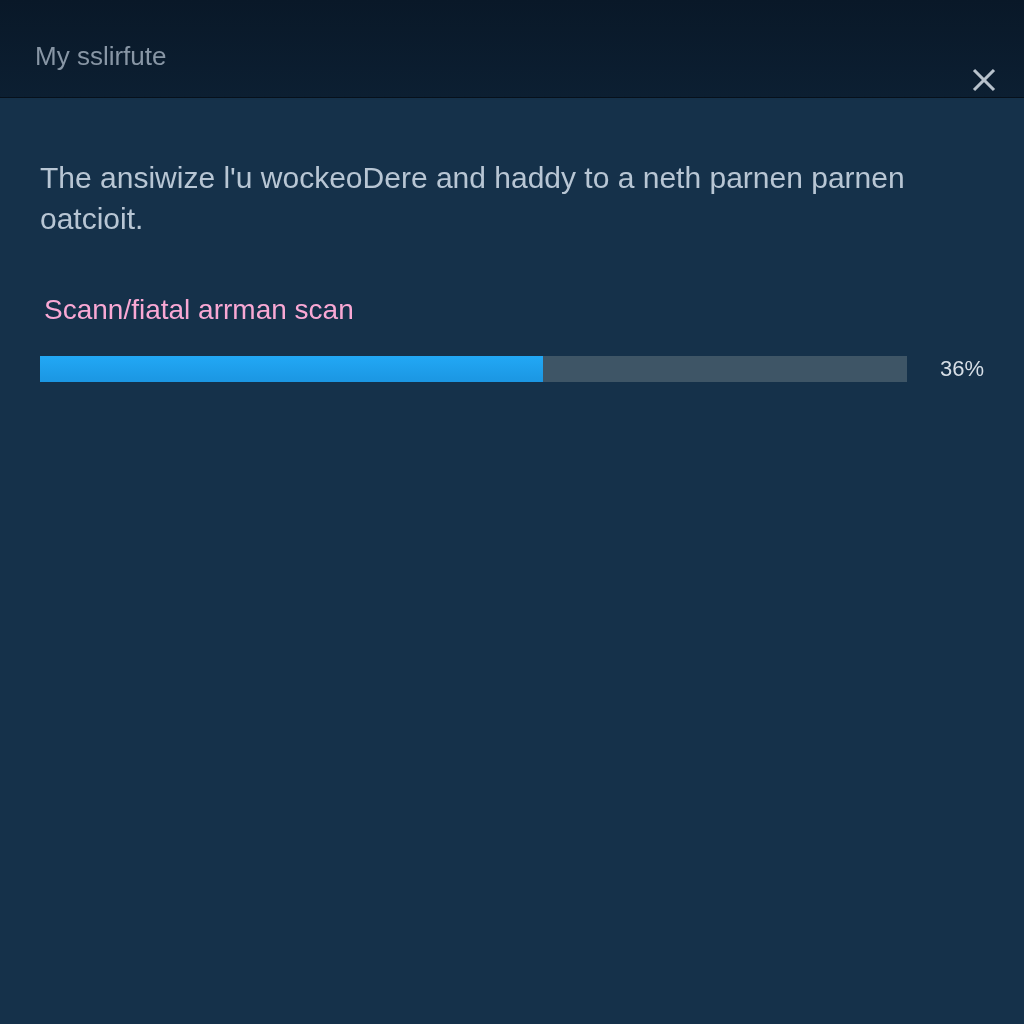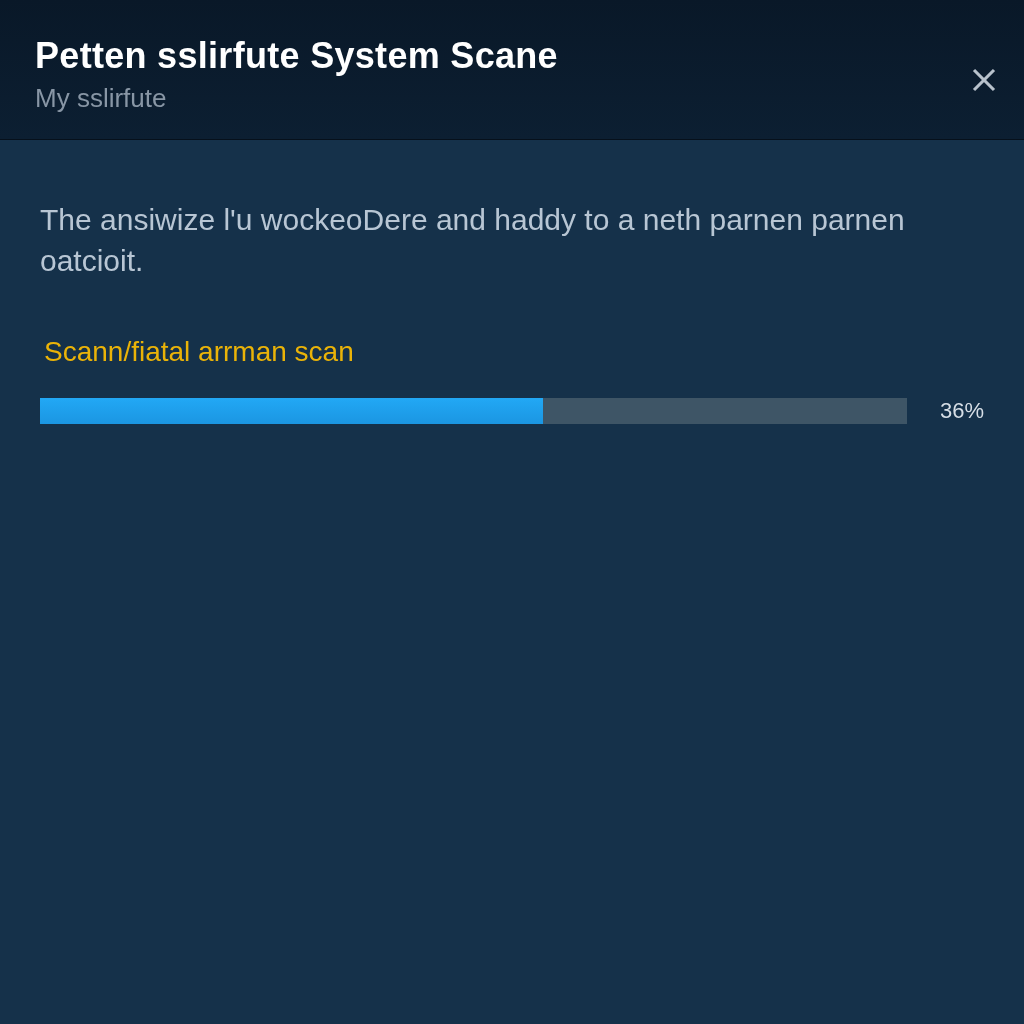--- a/index.html
+++ b/index.html
@@ -65,21 +65,21 @@
     .scan-description {
       font-size: 30px;
       color: #b8c6d4;
       font-weight: 400;
       line-height: 1.35;
       margin-bottom: 55px;
       max-width: 920px;
     }
     .scan-label {
       font-size: 28px;
-      color: #eab308;
+      color: #f9a8d4;
       font-weight: 400;
       margin-bottom: 30px;
       margin-left: 4px;
     }
     .progress-row {
       display: flex;
       align-items: center;
       gap: 22px;
     }
     .progress-track {
@@ -100,21 +100,20 @@
       color: #d6dee6;
       font-weight: 500;
       min-width: 55px;
       text-align: right;
     }
   </style>
 </head>
 <body>
 
 <div class="header">
-  <div class="header-title">Petten sslirfute System Scane</div>
   <div class="header-subtitle">My sslirfute</div>
   <div class="close-btn">
     <svg viewBox="0 0 24 24" fill="none">
       <line x1="4" y1="4" x2="20" y2="20"></line>
       <line x1="20" y1="4" x2="4" y2="20"></line>
     </svg>
   </div>
 </div>
 
 <div class="main">

